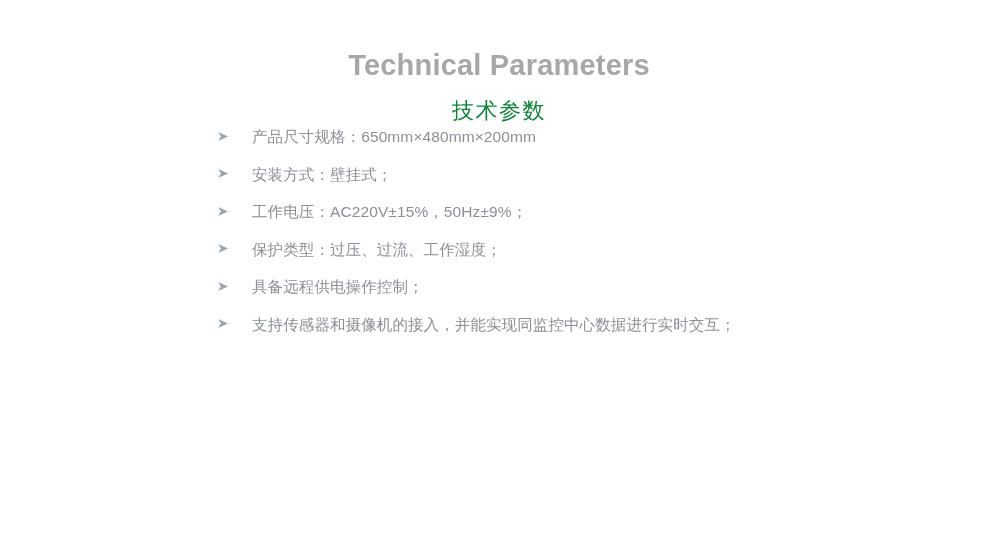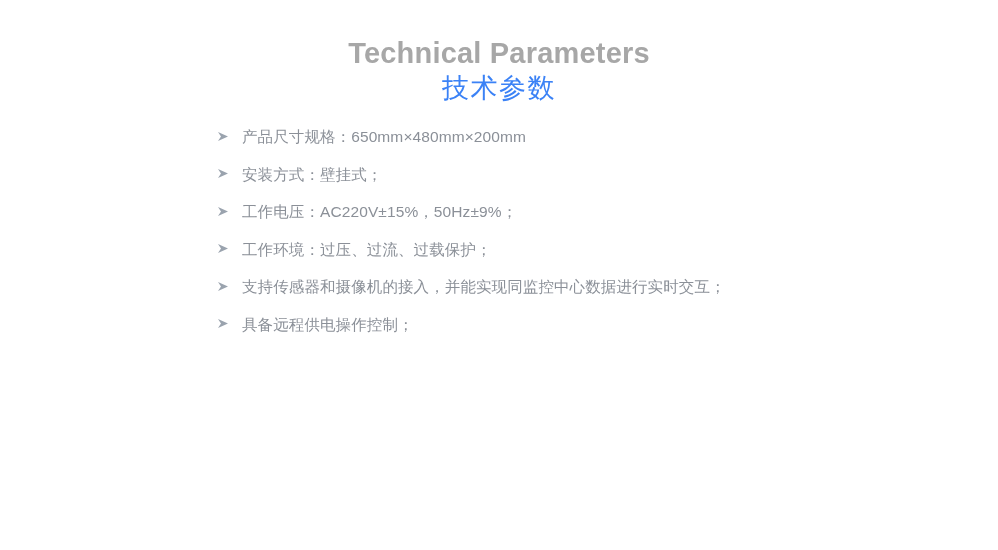--- a/index.html
+++ b/index.html
@@ -25,26 +25,26 @@
   .heading {
     text-align: center;
     padding-top: 36px;
   }
   .title-en {
     font-size: 29px;
     font-weight: bold;
     color: #a7a7a7;
     letter-spacing: 0.2px;
     line-height: 34px;
-    margin: 0;
+    margin: 12px;
   }
   .title-cn {
-    font-size: 27px;
+    font-size: 22px;
     font-weight: normal;
-    color: #3b82f6;
+    color: #15803d;
     letter-spacing: 1.5px;
     line-height: 33px;
     margin: 8px;
     margin-top: 2px;
   }
 
   
   .spec-list {
     list-style: none;
     margin: 0;
@@ -53,20 +53,21 @@
     top: 118px;
     left: 214px;
     right: 10px;
   }
   .spec-item {
     display: flex;
     align-items: center;
     height: 37.5px;
     line-height: 37.5px;
     white-space: nowrap;
+    gap: 10px;
   }
   .bullet {
     flex: 0 0 auto;
     width: 28px;
     font-size: 14px;
     color: #9aa3ae;
     line-height: 37.5px;
     text-align: left;
     padding-left: 3px;
     box-sizing: border-box;
@@ -123,40 +124,40 @@
       </span>
       <span class="spec-text">工作电压：AC220V±15%，50Hz±9%；</span>
     </li>
 
     <li class="spec-item">
       <span class="bullet">
         <svg width="13" height="11" viewBox="0 0 13 11" aria-hidden="true">
           <path d="M1 1 L11 5.5 L1 10 L4 5.5 Z" fill="#9aa3ae"></path>
         </svg>
       </span>
-      <span class="spec-text">工作环境：过压、过流、过载保护；</span>
+      <span class="spec-text">保护类型：过压、过流、工作湿度；</span>
     </li>
 
 
 
     <li class="spec-item">
       <span class="bullet">
         <svg width="13" height="11" viewBox="0 0 13 11" aria-hidden="true">
           <path d="M1 1 L11 5.5 L1 10 L4 5.5 Z" fill="#9aa3ae"></path>
         </svg>
       </span>
-      <span class="spec-text">支持传感器和摄像机的接入，并能实现同监控中心数据进行实时交互；</span>
+      <span class="spec-text">具备远程供电操作控制；</span>
     </li>
 
     <li class="spec-item">
       <span class="bullet">
         <svg width="13" height="11" viewBox="0 0 13 11" aria-hidden="true">
           <path d="M1 1 L11 5.5 L1 10 L4 5.5 Z" fill="#9aa3ae"></path>
         </svg>
       </span>
-      <span class="spec-text">具备远程供电操作控制；</span>
+      <span class="spec-text">支持传感器和摄像机的接入，并能实现同监控中心数据进行实时交互；</span>
     </li>
 
 
 
   </ul>
 
 </div>
 
 </body></html>

